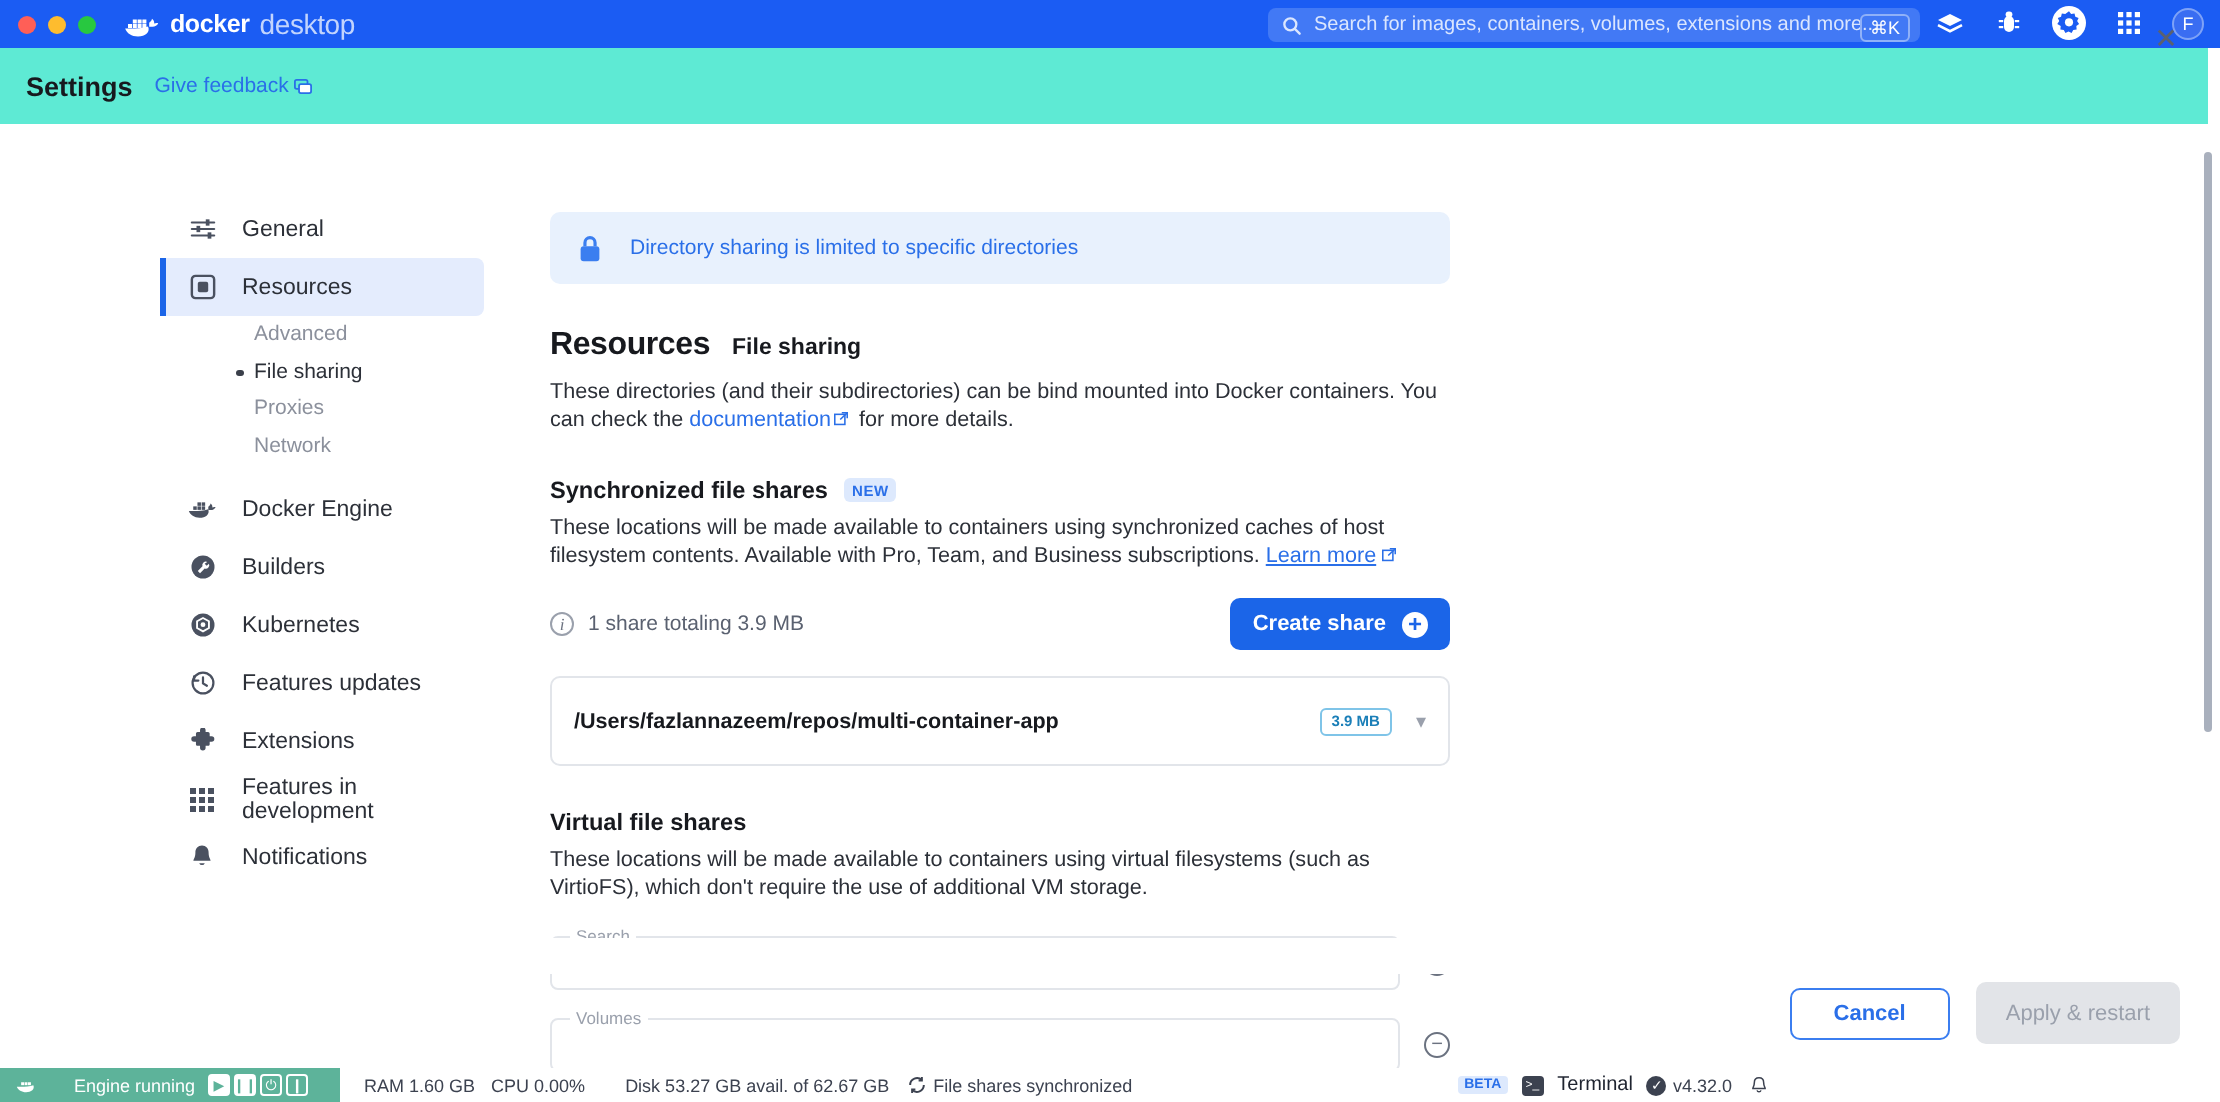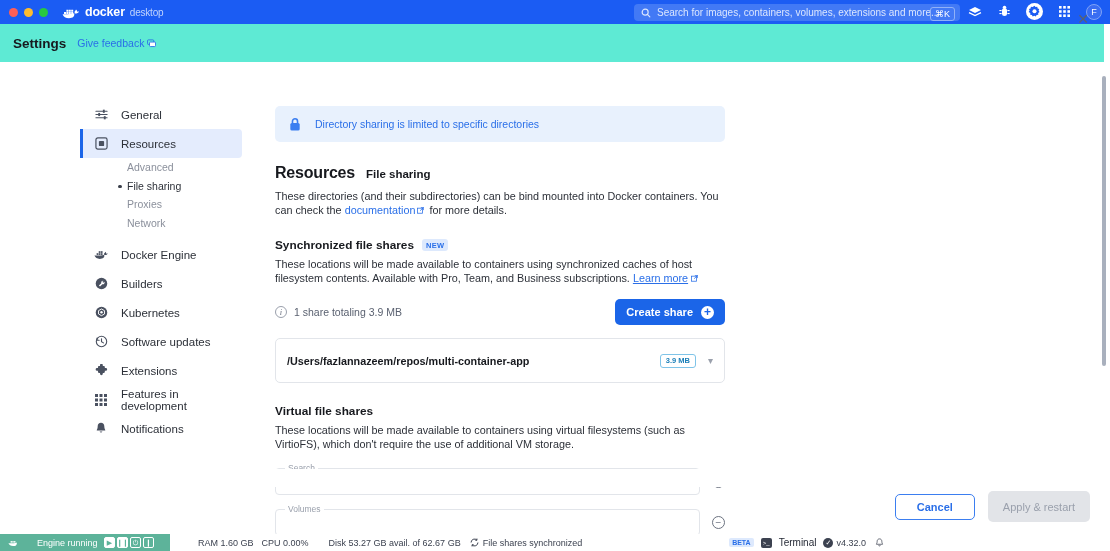--- a/index.html
+++ b/index.html
@@ -18,21 +18,21 @@
     display: flex; align-items: center;
   }
   .traffic { display: flex; align-items: center; gap: 6px; margin-left: 9px; }
   .tl { width: 9px; height: 9px; border-radius: 50%; }
   .tl.red { background: #ff5f57; }
   .tl.yellow { background: #febc2e; }
   .tl.green { background: #28c840; }
 
   .brand { display: flex; align-items: center; gap: 5px; margin-left: 14px; }
   .brand-name { color: #ffffff; font-size: 12.5px; font-weight: bold; letter-spacing: -0.2px; }
-  .brand-sub { color: #c2d4fd; font-size: 10px; letter-spacing: -0.2px; }
+  .brand-sub { color: #c2d4fd; font-size: 14px; letter-spacing: -0.2px; }
 
   .search-wrap {
     position: absolute; left: 634px; top: 4px;
     width: 326px; height: 17px;
     background: #稍; background: #4279f5;
     border-radius: 4px;
     display: flex; align-items: center; padding: 0 7px;
   }
   .search-ph { color: #dbe6fe; font-size: 10px; margin-left: 6px; white-space: nowrap; }
   .kbd {
@@ -194,21 +194,21 @@
     width: 170px; height: 17px; background: #5db39a;
     display: flex; align-items: center; color: #ffffff; font-size: 9px;
   }
   .engine-label { margin-left: 17px; }
   .engine-ctrls { margin-left: auto; margin-right: 16px; display: flex; align-items: center; gap: 2px; }
   .ectrl {
     width: 11px; height: 11px; border: 1px solid #ffffff; border-radius: 2px;
     display: flex; align-items: center; justify-content: center; font-size: 7px;
   }
   .ectrl.filled { background: #ffffff; color: #5db39a; }
-  .stat { margin-left: 28px; white-space: nowrap; }
+  .stat { margin-left: 12px; white-space: nowrap; }
   .stat-right { position: absolute; right: 8px; display: flex; align-items: center; gap: 7px; padding-left: 40px; }
   .beta {
     background: #dde9fd; color: #2a6fe8; font-size: 7px; font-weight: bold;
     padding: 1px 3px; border-radius: 2px;
   }
   .term-icon {
     width: 11px; height: 10px; background: #3c4250; border-radius: 2px;
     color: #ffffff; font-size: 6px; display: flex; align-items: center; justify-content: center;
   }
   .term-label { font-size: 10px; color: #1f2430; }
@@ -384,21 +384,21 @@
   </div>
 
   <div class="nav-item">
     <span class="nav-icon">
       <svg width="13" height="13" viewBox="0 0 14 14">
         <circle cx="7" cy="7" r="5.6" fill="none" stroke="#4a5160" stroke-width="1.2"></circle>
         <path d="M7 4v3.2l2.1 1.3" fill="none" stroke="#4a5160" stroke-width="1.2" stroke-linecap="round"></path>
         <path d="M2.2 3.4v2.3h2.3" fill="none" stroke="#4a5160" stroke-width="1.2" stroke-linecap="round"></path>
       </svg>
     </span>
-    <span>Software updates</span>
+    <span>Features updates</span>
   </div>
 
   <div class="nav-item">
     <span class="nav-icon">
       <svg width="13" height="13" viewBox="0 0 14 14">
         <path d="M5.4 1.2a1.5 1.5 0 0 1 3 0v1h1.3c0.5 0 0.9 0.4 0.9 0.9v1.3h1a1.5 1.5 0 0 1 0 3h-1v1.3c0 0.5-0.4 0.9-0.9 0.9H8.4v1a1.5 1.5 0 0 1-3 0v-1H4.1c-0.5 0-0.9-0.4-0.9-0.9V7.4h-1a1.5 1.5 0 0 1 0-3h1V3.1c0-0.5 0.4-0.9 0.9-0.9h1.3z" fill="#4a5160"></path>
       </svg>
     </span>
     <span>Extensions</span>
   </div>

